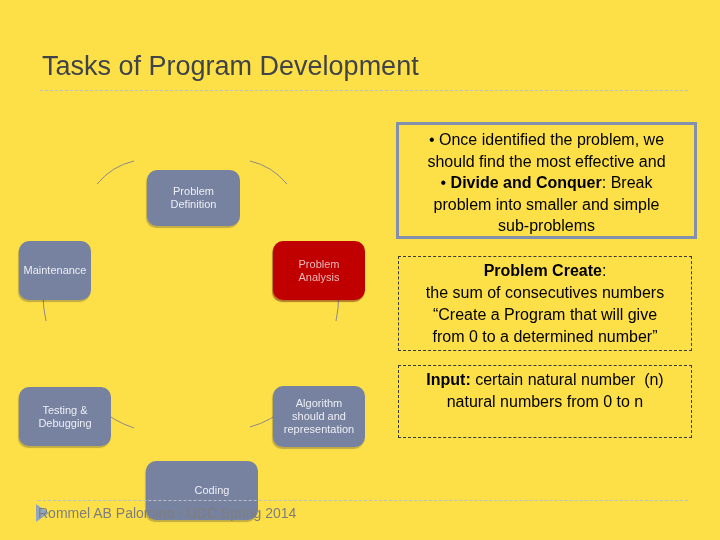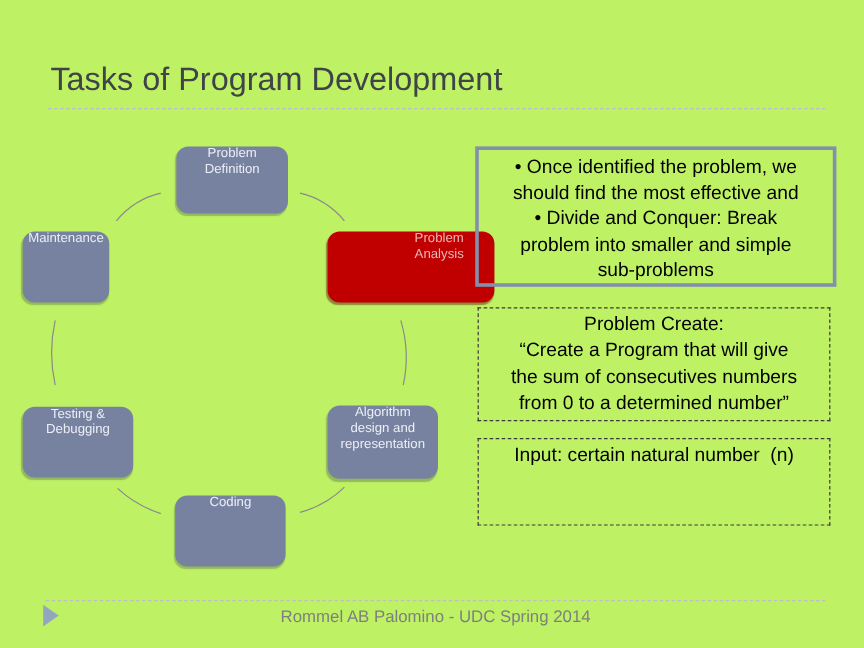--- a/index.html
+++ b/index.html
@@ -1,62 +1,62 @@
 <!DOCTYPE html>
 <html><head>
 <meta charset="utf-8">
 <style>
   html,body{margin:0;padding:0;background:#ffffff;}
   #slide{
-    position:relative;width:720px;height:540px;background:#bef264;overflow:hidden;
+    position:relative;width:720px;height:540px;background:#fde047;overflow:hidden;
     font-family:"Liberation Sans","DejaVu Sans",sans-serif;
   }
   
   #page-title{
     position:absolute;left:42px;top:51px;font-size:27px;font-weight:400;
     color:#404448;letter-spacing:0;white-space:nowrap;
   }
   .rule{position:absolute;border-top:1px dashed #bcc0c6;height:0;}
   #title-rule{left:40px;top:90px;width:648px;}
   #footer-rule{left:38px;top:500px;width:650px;}
 
   
   #connectors{position:absolute;left:0;top:0;width:720px;height:540px;pointer-events:none;}
   #connectors path{stroke:#8a8a8a;stroke-width:1;fill:none;}
   .node{
-    position:absolute;display:flex;justify-content:center;
+    position:absolute;display:flex;align-items:center;justify-content:center;
     background:#7682a0;color:#eceef5;border-radius:10px;text-align:center;
-    font-size:11px;line-height:13px;box-shadow:-1px 2px 1px rgba(40,40,60,0.28);
+    font-size:11px;line-height:13px;box-shadow:-1px 2px 1px rgba(40,40,60,0.28);margin-top:48px;
   }
   .node .label{width:80px;overflow-wrap:break-word;}
   #node-problem-definition{left:147px;top:122px;width:93px;height:56px;}
   #node-maintenance{left:19px;top:193px;width:72px;height:59px;}
-  #node-problem-analysis{left:273px;top:193px;width:92px;height:59px;background:#c00000;color:#e9b7b7;box-shadow:-1px 2px 1px rgba(90,0,0,0.45);padding-left:47px;}
+  #node-problem-analysis{left:273px;top:193px;width:92px;height:59px;background:#c00000;color:#e9b7b7;box-shadow:-1px 2px 1px rgba(90,0,0,0.45);}
   #node-testing-debugging{left:19px;top:339px;width:92px;height:59px;}
   #node-algorithm-design{left:273px;top:338px;width:92px;height:61px;}
   #node-algorithm-design .label{width:74px;}
-  #node-coding{left:146px;top:413px;width:92px;height:59px;}
+  #node-coding{left:146px;top:413px;width:92px;height:59px;padding-left:20px;}
 
   
   .callout{position:absolute;box-sizing:border-box;color:#000;font-size:16px;}
   .callout .line{white-space:pre-wrap;line-height:21.5px;text-align:center;}
-  .b{font-weight:400;}
+  .b{font-weight:700;}
   #callout-notes{left:396px;top:122px;width:301px;height:117px;border:3px solid #8290ae;padding:4px 6px;overflow:visible;}
   #callout-example{left:398px;top:256px;width:294px;height:95px;border:1px dashed #3a3a3a;padding:3px 7px;}
   #callout-example .line{line-height:22px;}
   #callout-io{left:398px;top:365px;width:294px;height:73px;border:1px dashed #3a3a3a;padding:3px 7px;}
   #callout-io .line{line-height:22px;}
 
   
   #footer-marker{
     position:absolute;left:36px;top:504px;width:0;height:0;
     border-left:13px solid #92a7bf;border-top:9px solid transparent;border-bottom:9px solid transparent;
   }
   #footer-text{
-    position:absolute;left:38px;top:505px;width:650px;text-align:center;
+    position:absolute;left:38px;top:505px;width:650px;text-align:left;
     font-size:14px;color:#7e7e7e;
   }
 </style>
 </head>
 <body>
 
 <div id="slide">
 
   <div id="page-title">Tasks of Program Development</div>
   <div id="title-rule" class="rule"></div>
@@ -70,46 +70,47 @@
     <path d="M46,267 Q40,294 46,321"></path>
   </svg>
 
   <div id="node-problem-definition" class="node">
     <span class="label">Problem Definition</span>
   </div>
   <div id="node-problem-analysis" class="node">
     <span class="label">Problem Analysis</span>
   </div>
   <div id="node-algorithm-design" class="node">
-    <span class="label">Algorithm design and representation</span>
+    <span class="label">Algorithm should and representation</span>
   </div>
   <div id="node-coding" class="node">
     <span class="label">Coding</span>
   </div>
   <div id="node-testing-debugging" class="node">
     <span class="label">Testing &amp; Debugging</span>
   </div>
   <div id="node-maintenance" class="node">
     <span class="label">Maintenance</span>
   </div>
 
   <div id="callout-notes" class="callout">
       <div class="line"><span>• Once identified the problem, we</span></div>
       <div class="line"><span>should find the most effective and</span></div>
       <div class="line"><span>• </span><span class="b">Divide and Conquer</span><span>: Break</span></div>
       <div class="line"><span>problem into smaller and simple</span></div>
       <div class="line"><span>sub-problems</span></div>
     </div>
   <div id="callout-example" class="callout">
       <div class="line"><span class="b">Problem Create</span><span>:</span></div>
+      <div class="line"><span>the sum of consecutives numbers</span></div>
       <div class="line"><span>“Create a Program that will give</span></div>
-      <div class="line"><span>the sum of consecutives numbers</span></div>
       <div class="line"><span>from 0 to a determined number”</span></div>
     </div>
   <div id="callout-io" class="callout">
       <div class="line"><span class="b">Input:</span><span> certain natural number  (n)</span></div>
+      <div class="line"><span>natural numbers from 0 to n</span></div>
     </div>
 
   <div id="footer-rule" class="rule"></div>
   <div id="footer-marker"></div>
   <div id="footer-text">Rommel AB Palomino - UDC Spring 2014</div>
 
 </div>
 
 </body></html>

